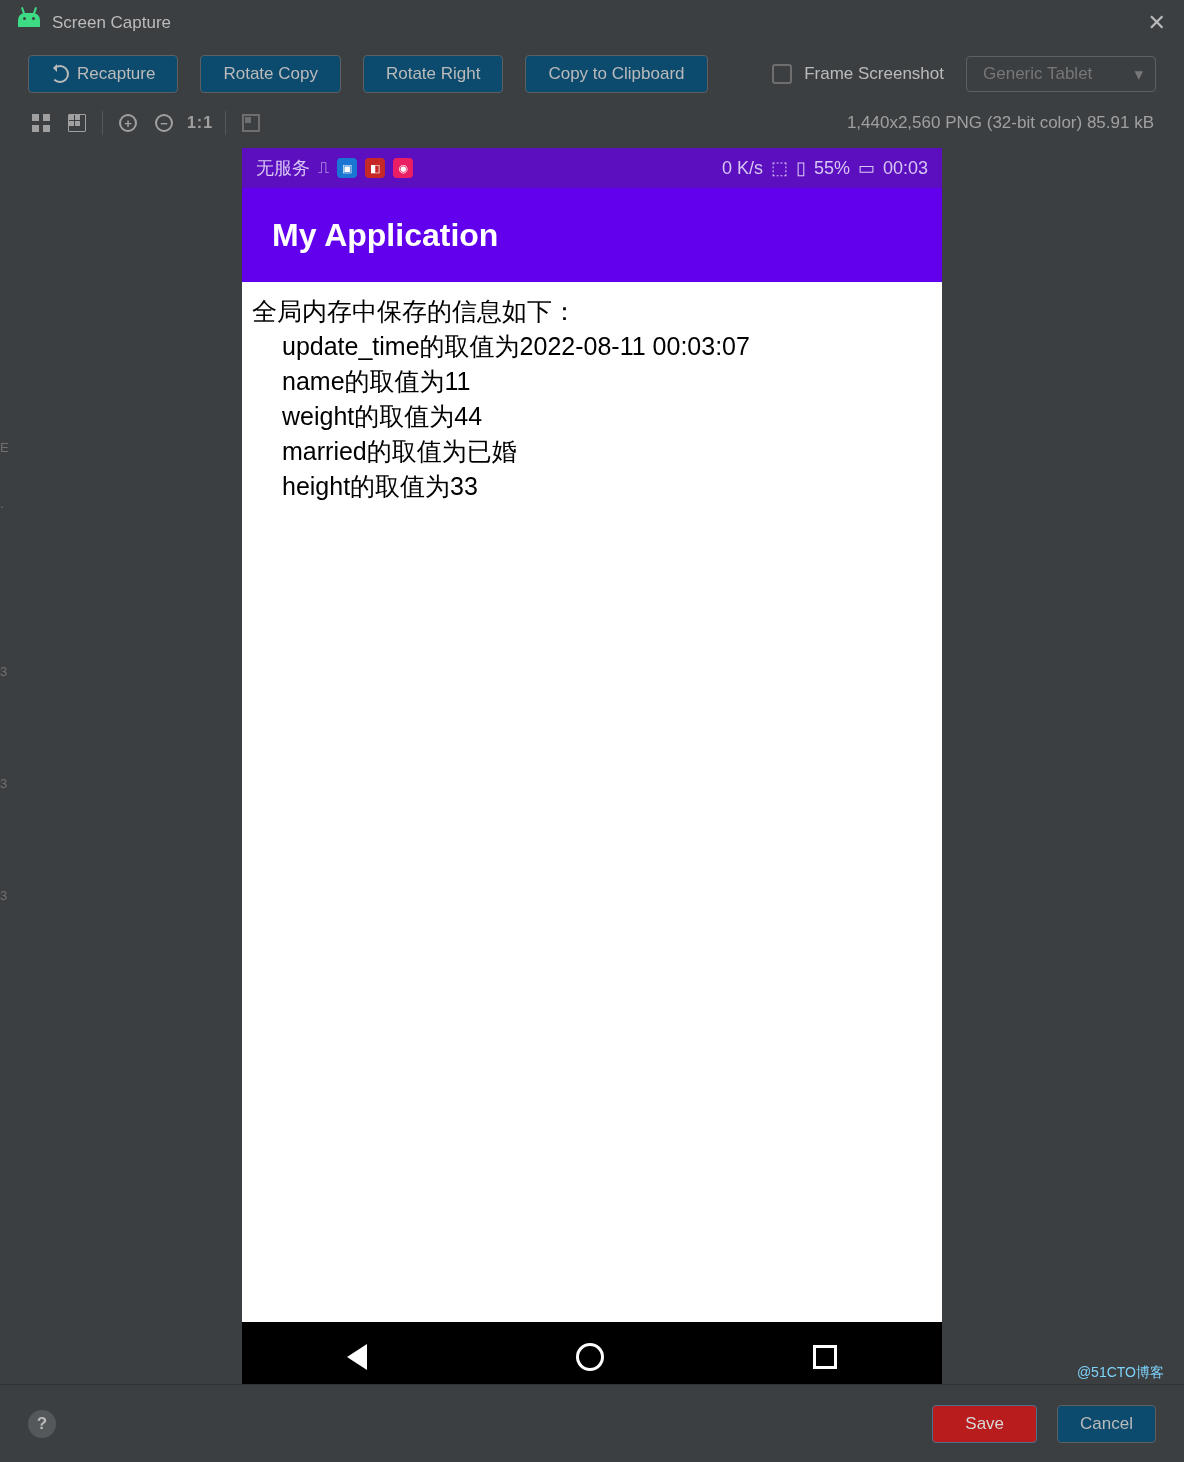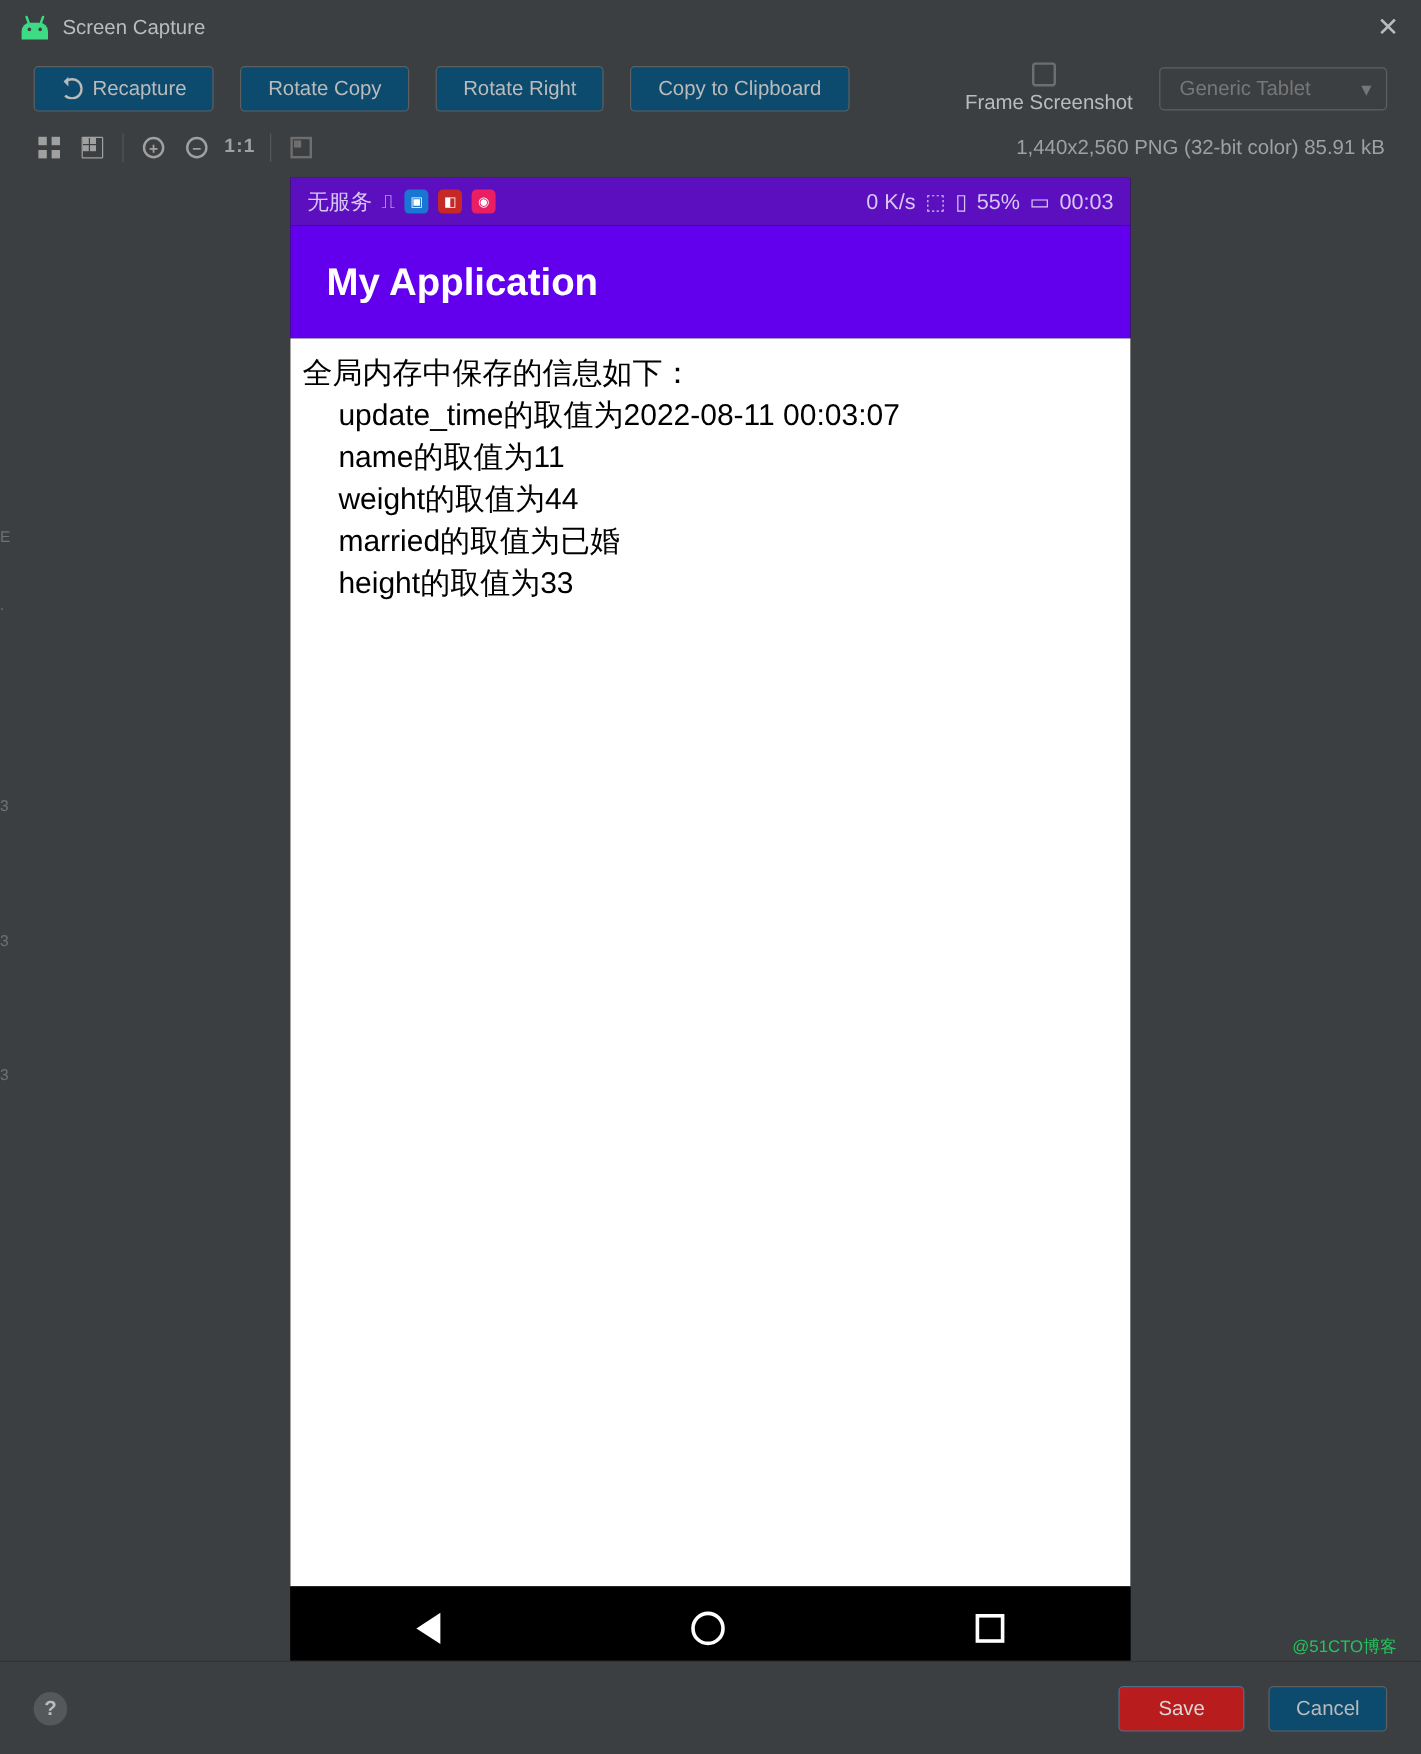--- a/index.html
+++ b/index.html
@@ -8,21 +8,21 @@
       background:#3c3f41;
       font-family:"Segoe UI",Arial,sans-serif;
       font-size:15px; color:#bbbbbb;
       position:relative; overflow:hidden;
     }
     
     .titlebar{
       height:46px; display:flex; align-items:center;
       padding:0 18px; justify-content:space-between;
     }
-    .titlebar .left{display:flex;align-items:flex-end;gap:12px;}
+    .titlebar .left{display:flex;align-items:flex-start;gap:12px;}
     .android-head{width:22px;height:14px;background:#3ddc84;border-radius:7px 7px 0 0;position:relative;}
     .android-head::before,.android-head::after{content:"";position:absolute;top:-6px;width:2px;height:7px;background:#3ddc84;border-radius:1px;}
     .android-head::before{left:4px;transform:rotate(-20deg);}
     .android-head::after{right:4px;transform:rotate(20deg);}
     .android-eye1,.android-eye2{position:absolute;top:4px;width:3px;height:3px;background:#3c3f41;border-radius:50%;}
     .android-eye1{left:5px;} .android-eye2{right:5px;}
     .title-text{font-size:17px;color:#bbbbbb;}
     .close-x{font-size:22px;color:#bbbbbb;cursor:pointer;}
 
     
@@ -34,21 +34,21 @@
       background:#0c4a6e; border:1px solid #5e6060;
       color:#bbbbbb; padding:8px 22px; border-radius:4px;
       font-size:17px; cursor:pointer;
       display:inline-flex; align-items:center; gap:8px;
     }
     .spacer{flex:1;}
     .checkbox{
       width:20px;height:20px;border:2px solid #6e6e6e;border-radius:3px;
       margin-right:8px;
     }
-    .check-wrap{display:flex;align-items:center;font-size:17px;gap:4px;flex-direction:column;}
+    .check-wrap{display:flex;align-items:center;font-size:17px;gap:4px;}
     .combo{
       border:1px solid #5e6060;border-radius:4px;
       padding:7px 40px 7px 16px; color:#777777; font-size:17px;
       position:relative; min-width:190px;
     }
     .combo::after{content:"▾";position:absolute;right:12px;color:#777;}
     .refresh-icon{width:18px;height:18px;border:2px solid #bbbbbb;border-radius:50%;border-left-color:transparent;position:relative;}
     .refresh-icon::after{content:"";position:absolute;top:-3px;left:-4px;border:4px solid transparent;border-right-color:#bbbbbb;}
 
     
@@ -125,21 +125,21 @@
     }
     .help-circ{
       width:28px;height:28px;border-radius:50%;background:#55585a;
       color:#bbbbbb;display:flex;align-items:center;justify-content:center;
       font-size:17px;font-weight:bold;cursor:pointer;
     }
     .btn-primary{
       background:#b91c1c;border:1px solid #4c708c;color:#d8d8d8;
       padding:8px 32px;border-radius:4px;font-size:17px;cursor:pointer;
     }
-    .watermark{position:absolute;right:20px;bottom:80px;color:#22c55e;font-size:14px;}
+    .watermark{position:absolute;right:20px;bottom:80px;color:#7dd3fc;font-size:14px;}
     
     .cutleft{position:absolute;left:0;top:140px;bottom:78px;width:14px;color:#707070;font-size:13px;overflow:hidden;line-height:56px;}
   </style>
 </head>
 <body>
 
 <div class="titlebar">
   <div class="left">
     <div class="android-head">
       <span class="android-eye1"></span>

